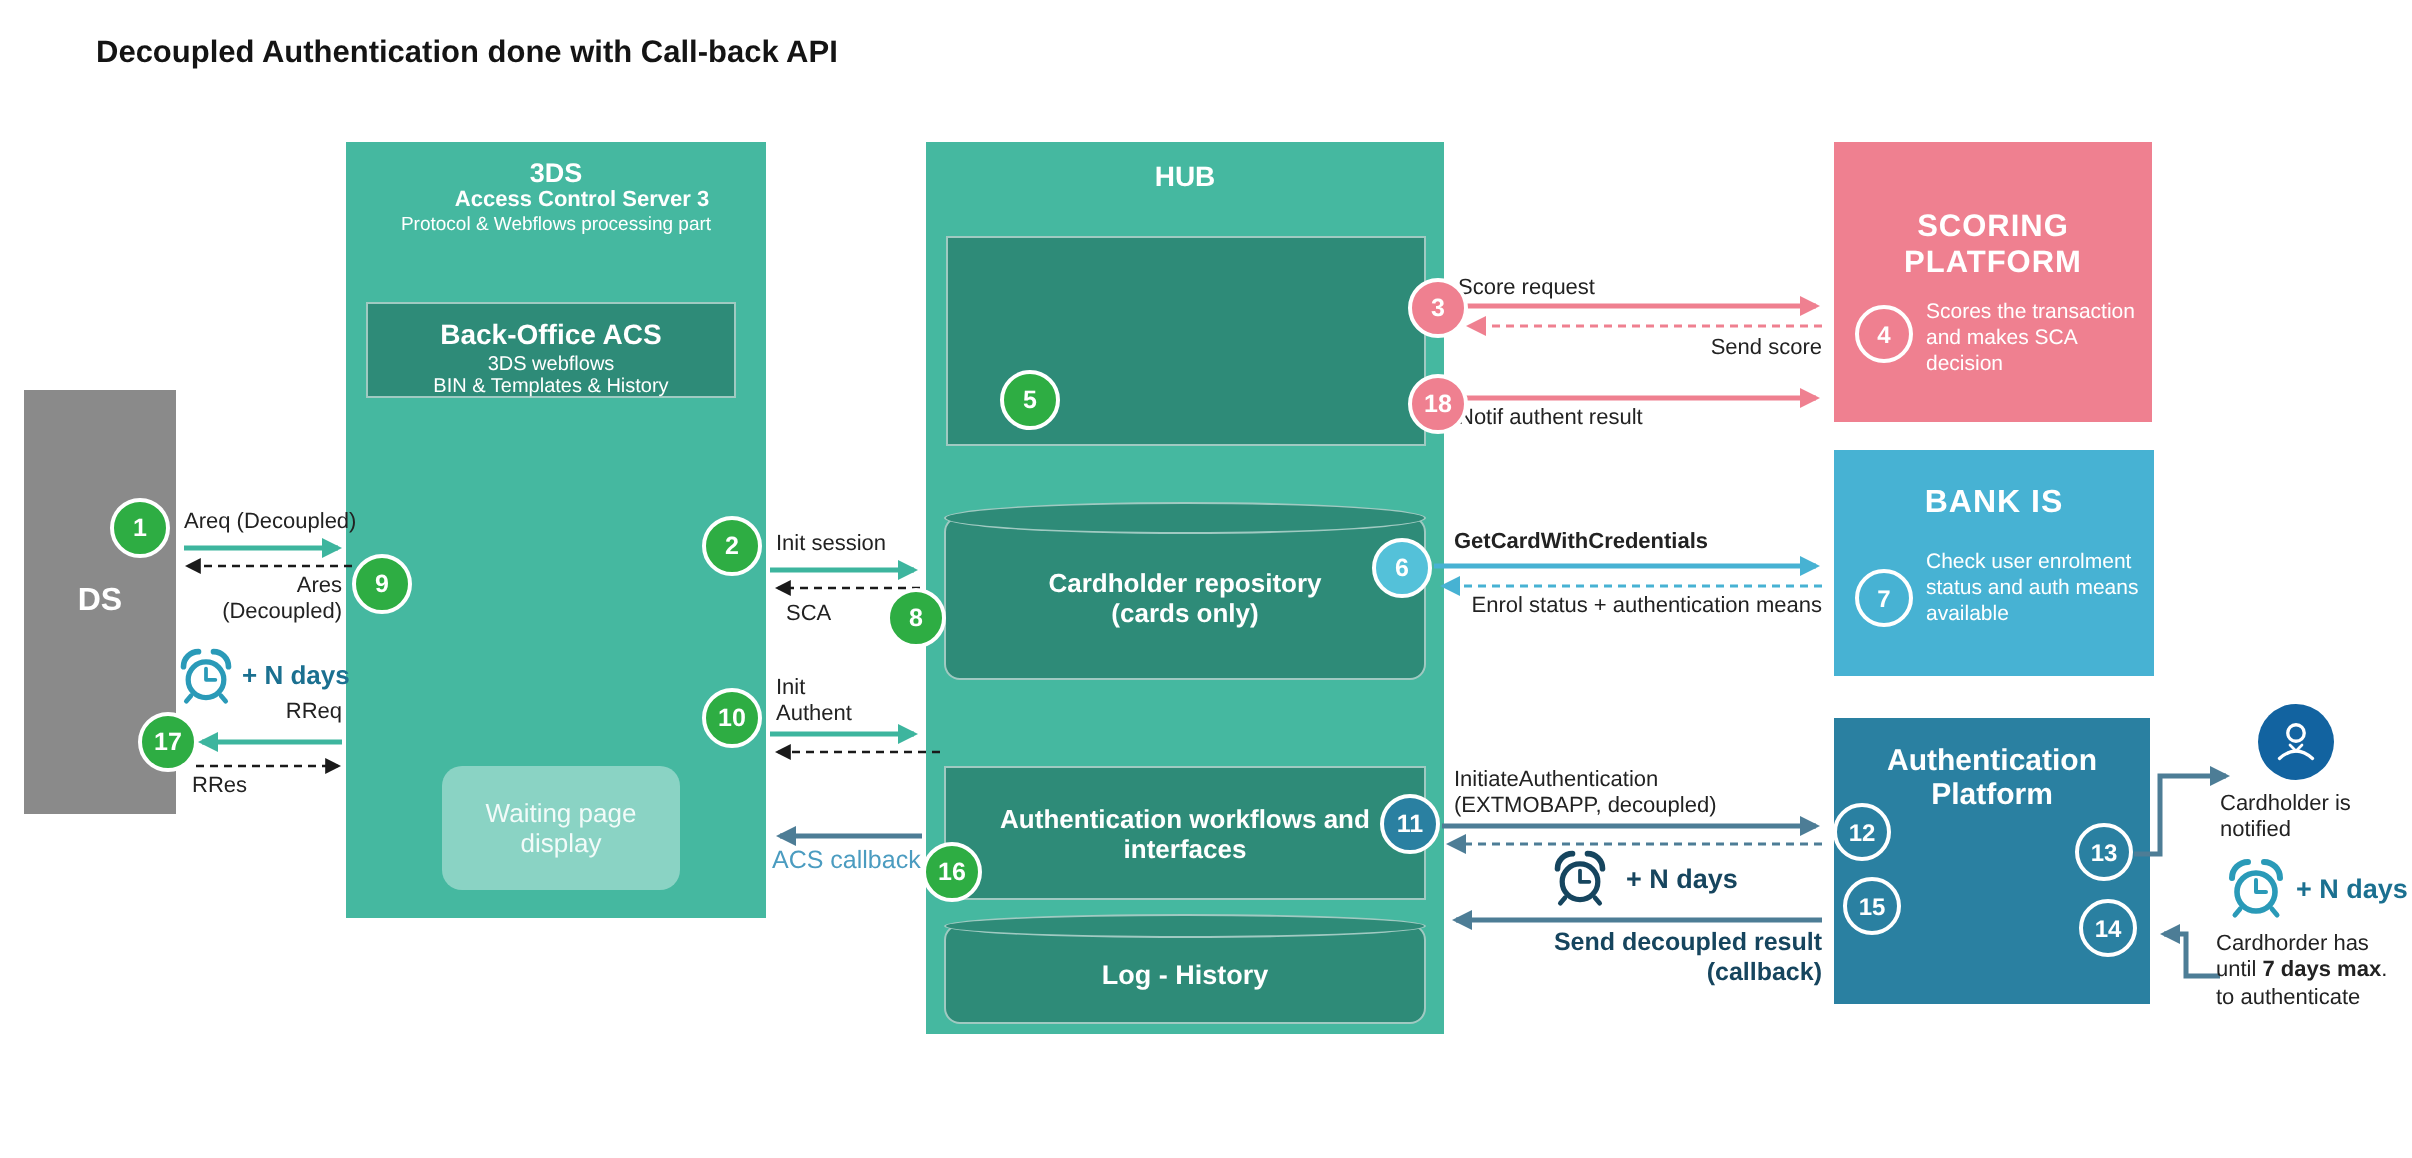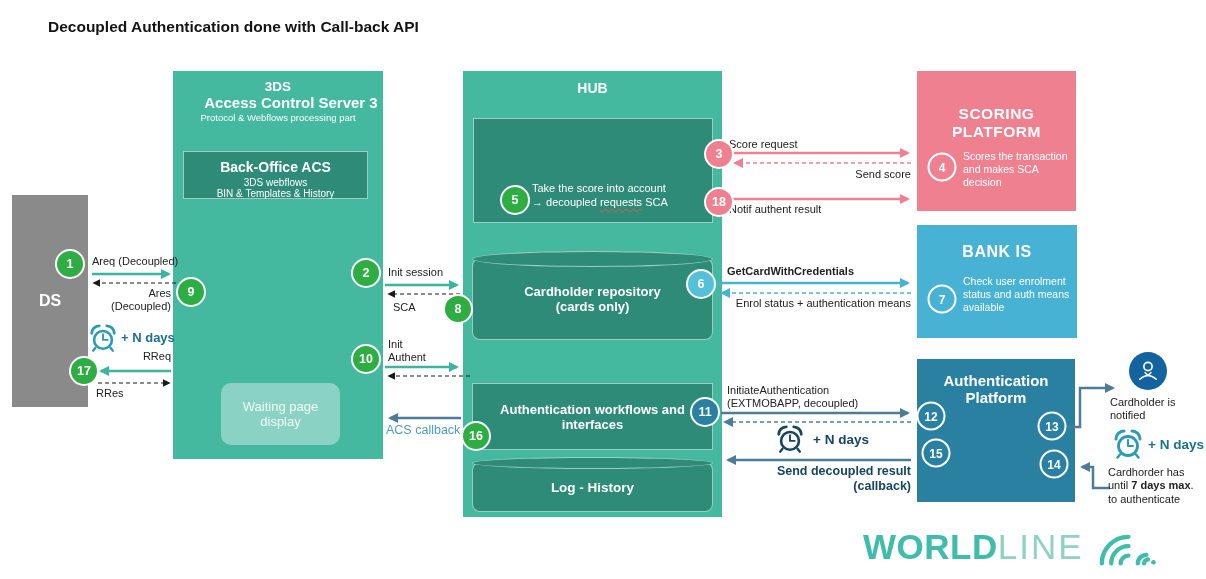--- a/index.html
+++ b/index.html
@@ -60,42 +60,38 @@
   <div class="page-title">Decoupled Authentication done with Call-back API</div>
 
   <div class="box gray-box" style="left:12px;top:195px;width:76px;height:212px;">
     <div class="center-col">
         <span style="font-size:16px;font-weight:bold;">DS</span>
       </div>
   </div>
 
   <div class="box teal-outer" style="left:173px;top:71px;width:210px;height:388px;">
     <div class="bx-title" style="margin-top:8px;font-size:13.5px;">3DS</div>
-    <div class="bx-title" style="font-size:15px;padding-left:26px;">Access Control Server 3</div>
+    <div class="bx-title" style="font-size:11px;padding-left:26px;">Access Control Server 3</div>
     <div class="bx-sub" style="font-size:9.5px;margin-top:1px;">Protocol &amp; Webflows processing part</div>
   </div>
   <div class="box teal-inner" style="left:183px;top:151px;width:185px;height:48px;">
     <div class="bx-title" style="margin-top:7px;font-size:14px;">Back-Office ACS</div>
     <div class="bx-sub" style="font-size:10px;margin-top:2px;">3DS webflows</div>
     <div class="bx-sub" style="font-size:10px;">BIN &amp; Templates &amp; History</div>
   </div>
   <div class="box" style="left:221px;top:383px;width:119px;height:62px;background:#8ad3c4;border-radius:10px;">
     <div class="center-col">
         <span style="font-size:13px;color:#f2fbf9;text-align:center;">Waiting page display</span>
       </div>
   </div>
 
   <div class="box teal-outer" style="left:463px;top:71px;width:259px;height:446px;">
     <div class="bx-title" style="margin-top:9px;font-size:14px;">HUB</div>
   </div>
   <div class="box teal-inner" style="left:473px;top:118px;width:240px;height:105px;">
-    <div style="position:absolute;left:58px;top:62px;width:175px;font-size:11px;line-height:1.3;">
-      <span>Take the score into account</span><br>
-      <span>→ decoupled </span><span class="sp-wavy">requests</span><span> SCA</span>
-    </div>
   </div>
   <div class="box teal-inner" style="left:472px;top:258px;width:241px;height:82px;border-radius:8px;">
     <div class="cyl-top"></div>
     <div class="center-col" style="position:relative;z-index:2;">
       <span class="bx-title" style="font-size:13px;">Cardholder repository</span>
       <span class="bx-title" style="font-size:13px;">(cards only)</span>
     </div>
   </div>
   <div class="box teal-inner" style="left:472px;top:383px;width:241px;height:67px;">
     <div class="center-col">
@@ -280,28 +276,14 @@
       <circle cx="20" cy="14" r="5.5" stroke="#ffffff" stroke-width="2.2"></circle>
       <path d="M9,31 Q20,21 31,31" stroke="#ffffff" stroke-width="2.2" stroke-linecap="round"></path>
       <path d="M16,22 L20,26 L24,22" stroke="#ffffff" stroke-width="1.8" stroke-linecap="round" fill="none"></path>
     </svg>
   </div>
   <div class="lbl wrap" style="left:1110px;top:396px;width:78px;">Cardholder is notified</div>
   <div class="lbl wrap" style="left:1108px;top:466px;width:86px;">
     <span>Cardhorder has until </span><span class="bold">7 days max</span><span>. to authenticate</span>
   </div>
 
-  <div class="logo">
-    <span class="logo-w1">WORLD</span>
-      <span class="logo-w2">LINE</span>
-    <svg width="72" height="46" viewBox="0 0 92 50" style="margin-left:10px;">
-      <g stroke="#3fbcab" stroke-width="5.5" fill="none" stroke-linecap="round">
-        <path d="M10,46 A34,34 0 0 1 44,12"></path>
-        <path d="M22,46 A22,22 0 0 1 44,24"></path>
-        <path d="M34,46 A10,10 0 0 1 44,36"></path>
-        <path d="M56,46 A11,11 0 0 1 67,35"></path>
-        <path d="M64,46 A5,5 0 0 1 69,41"></path>
-      </g>
-      <circle cx="76" cy="44.5" r="3" fill="#3fbcab"></circle>
-    </svg>
-  </div>
 
 </div>
 
 </body></html>

